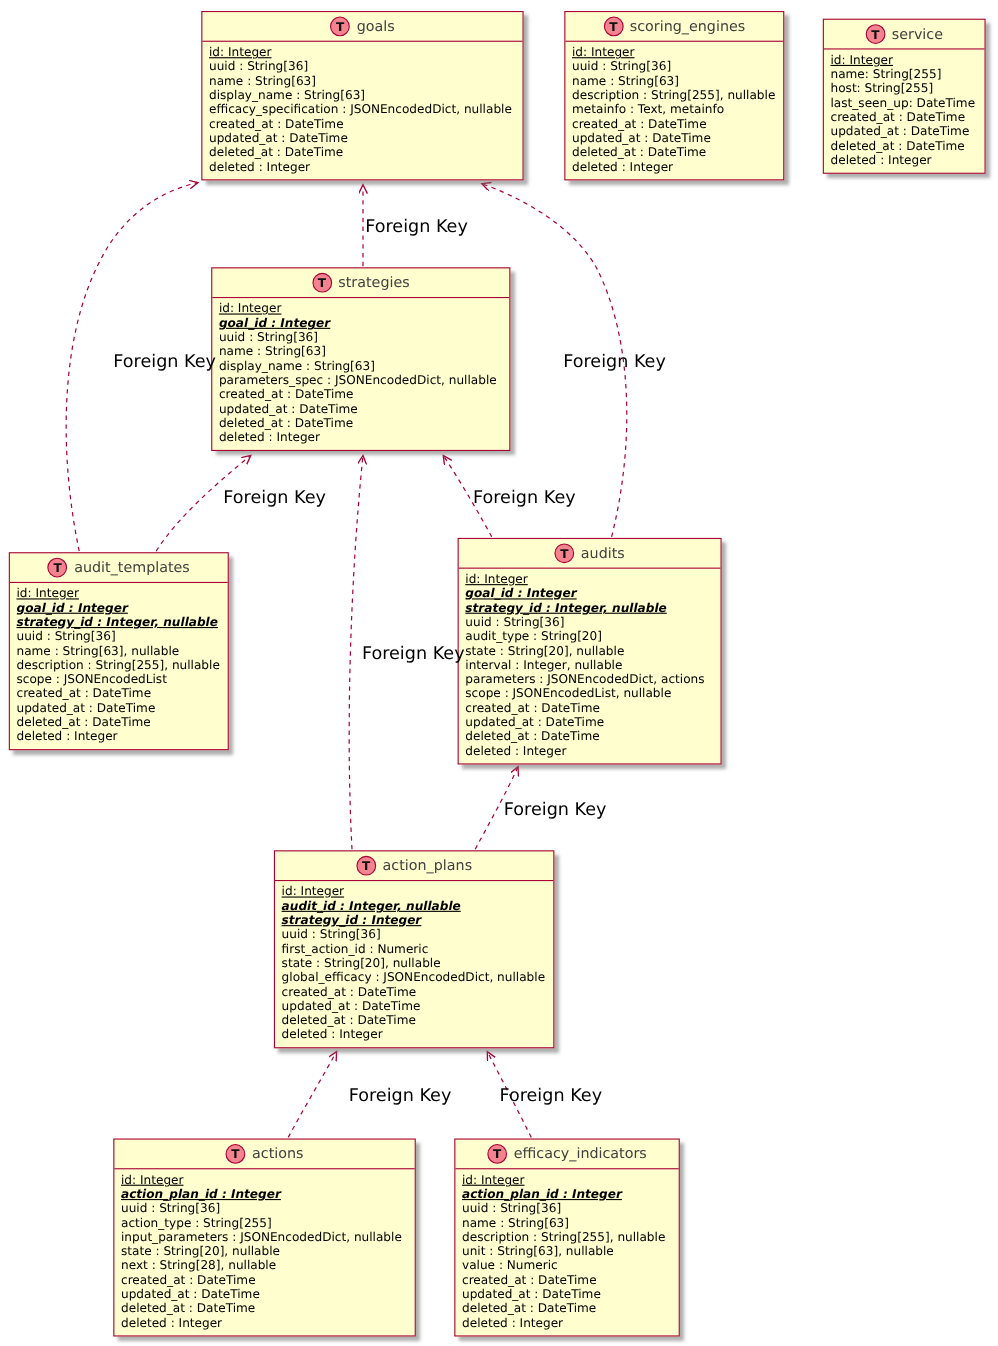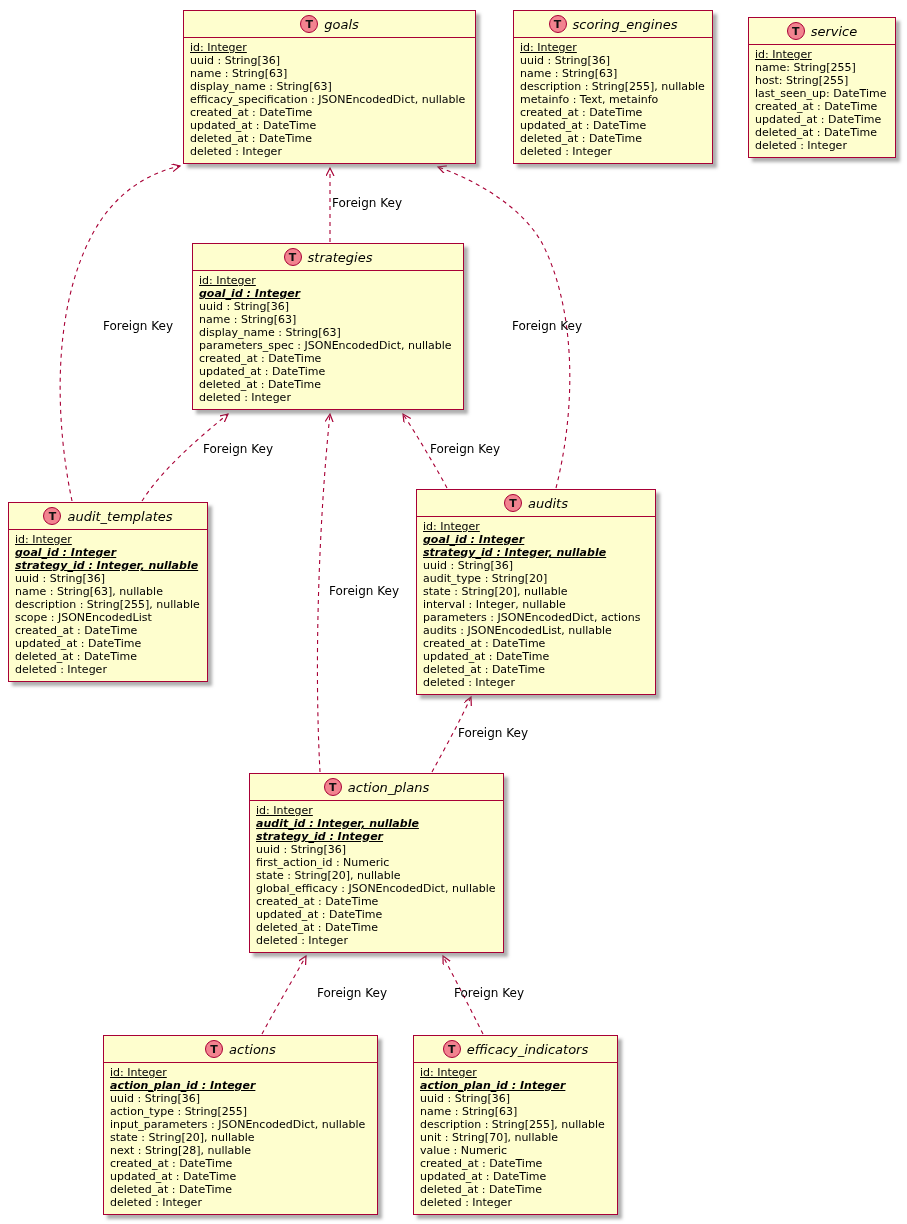--- a/index.html
+++ b/index.html
@@ -53,44 +53,43 @@
     display: inline-flex;
     align-items: center;
     justify-content: center;
     font-size: 11px;
     font-weight: bold;
     color: #111111;
     line-height: 1;
   }
   .entity-title {
     font-size: 13px;
-    color: #000000;
+    color: #404040;
     white-space: nowrap;
-    font-style: italic;
   }
   .entity-body {
     padding: 3px 6px 5px 6px;
   }
   .field {
     font-size: 11px;
     line-height: 13px;
     color: #000000;
     white-space: nowrap;
   }
   .field.pk {
     text-decoration: underline;
   }
   .field.fk {
     text-decoration: underline;
     font-style: italic;
     font-weight: bold;
   }
   .rel-label {
     position: absolute;
-    font-size: 12px;
+    font-size: 16px;
     color: #000000;
     white-space: nowrap;
     text-align: right;
   }
 </style>
 </head>
 <body>
 
 <div id="diagram">
   <svg id="relations-svg" viewBox="0 0 907 1224" xmlns="http://www.w3.org/2000/svg">
@@ -204,21 +203,21 @@
         </div>
         <div class="entity-body">
           <div class="field pk">id: Integer</div>
           <div class="field fk">goal_id : Integer</div>
           <div class="field fk">strategy_id : Integer, nullable</div>
           <div class="field plain">uuid : String[36]</div>
           <div class="field plain">audit_type : String[20]</div>
           <div class="field plain">state : String[20], nullable</div>
           <div class="field plain">interval : Integer, nullable</div>
           <div class="field plain">parameters : JSONEncodedDict, actions</div>
-          <div class="field plain">audits : JSONEncodedList, nullable</div>
+          <div class="field plain">scope : JSONEncodedList, nullable</div>
           <div class="field plain">created_at : DateTime</div>
           <div class="field plain">updated_at : DateTime</div>
           <div class="field plain">deleted_at : DateTime</div>
           <div class="field plain">deleted : Integer</div>
         </div>
       </div>
       <div class="entity" style="left: 249px; top: 773px; width: 255px;">
         <div class="entity-header">
           <span class="spot">T</span>
           <span class="entity-title">action_plans</span>
@@ -260,21 +259,21 @@
         <div class="entity-header">
           <span class="spot">T</span>
           <span class="entity-title">efficacy_indicators</span>
         </div>
         <div class="entity-body">
           <div class="field pk">id: Integer</div>
           <div class="field fk">action_plan_id : Integer</div>
           <div class="field plain">uuid : String[36]</div>
           <div class="field plain">name : String[63]</div>
           <div class="field plain">description : String[255], nullable</div>
-          <div class="field plain">unit : String[70], nullable</div>
+          <div class="field plain">unit : String[63], nullable</div>
           <div class="field plain">value : Numeric</div>
           <div class="field plain">created_at : DateTime</div>
           <div class="field plain">updated_at : DateTime</div>
           <div class="field plain">deleted_at : DateTime</div>
           <div class="field plain">deleted : Integer</div>
         </div>
       </div>
     </div>
   <div id="labels">
       <div class="rel-label" style="left: 332px; top: 196px;">Foreign Key</div>

